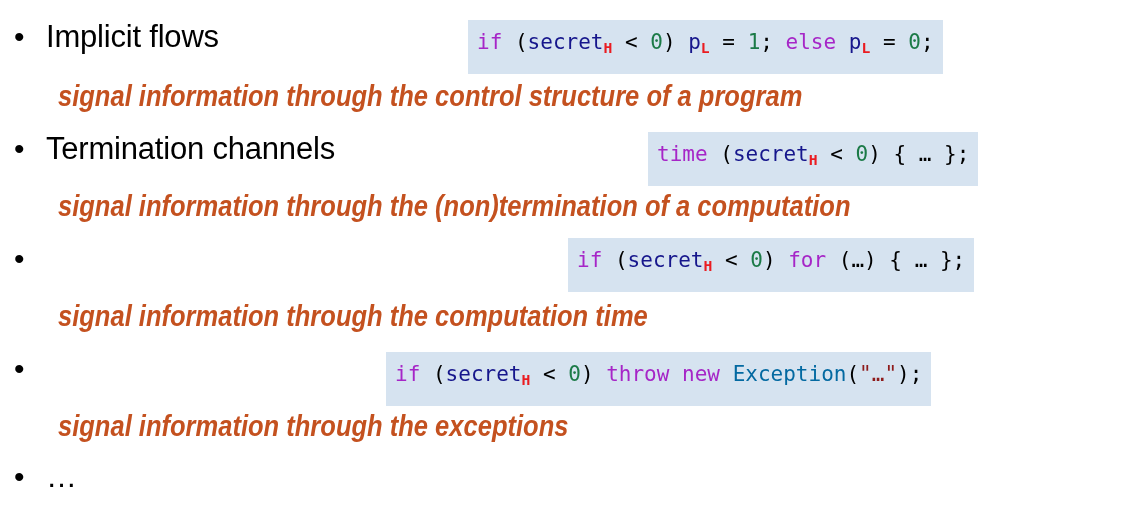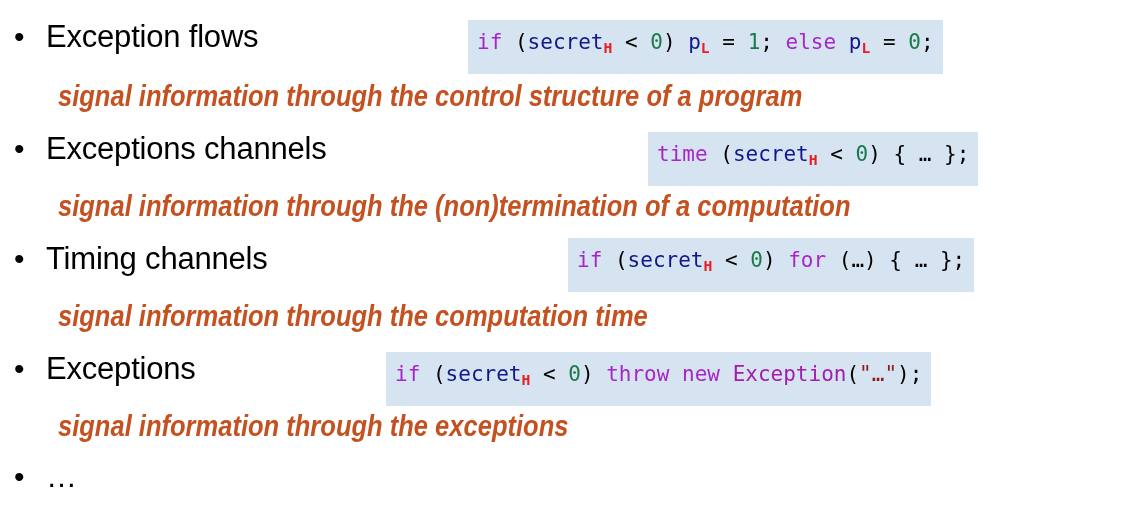--- a/index.html
+++ b/index.html
@@ -77,62 +77,60 @@
     line-height: 36px;
     height: 36px;
     white-space: nowrap;
     padding: 4px 9px 14px 9px;
     box-sizing: content-box;
     color: #000000;
   }
   .code .kw   { color: #a626c7; }
   .code .id   { color: #16168c; }
   .code .num  { color: #1b7a47; }
-  .code .cls  { color: #a21caf; }
+  .code .cls  { color: #0369a1; }
   .code .str  { color: #8e1b1b; }
   .code .pun  { color: #000000; }
   .code sub.sb {
     color: #ea1c21;
     font-size: 0.70em;
     font-weight: bold;
     vertical-align: baseline;
     position: relative;
     bottom: -0.30em;
     line-height: 0;
   }
 </style>
 </head>
 <body>
 
 <div id="slide">
 
   <div class="bullet-row" style="top:10px;">
     <span class="bullet-mark">•</span>
-    <span class="bullet-label">Exception flows</span>
+    <span class="bullet-label">Implicit flows</span>
   </div>
   <div class="code" style="left:468px; top:20px;"><span class="kw">if</span><span class="pun"> (</span><span class="id">secret<sub class="sb">H</sub></span><span class="pun"> &lt; </span><span class="num">0</span><span class="pun">) </span><span class="id">p<sub class="sb">L</sub></span><span class="pun"> = </span><span class="num">1</span><span class="pun">; </span><span class="kw">else</span><span class="pun"> </span><span class="id">p<sub class="sb">L</sub></span><span class="pun"> = </span><span class="num">0</span><span class="pun">;</span></div>
   <div class="desc" style="top:76px;">signal information through the control structure of a program</div>
 
   <div class="bullet-row" style="top:122px;">
     <span class="bullet-mark">•</span>
-    <span class="bullet-label">Exceptions channels</span>
+    <span class="bullet-label">Termination channels</span>
   </div>
   <div class="code" style="left:648px; top:132px;"><span class="kw">time</span><span class="pun"> (</span><span class="id">secret<sub class="sb">H</sub></span><span class="pun"> &lt; </span><span class="num">0</span><span class="pun">) { … };</span></div>
   <div class="desc" style="top:186px;">signal information through the (non)termination of a computation</div>
 
   <div class="bullet-row" style="top:232px;">
     <span class="bullet-mark">•</span>
-    <span class="bullet-label">Timing channels</span>
   </div>
   <div class="code" style="left:568px; top:238px;"><span class="kw">if</span><span class="pun"> (</span><span class="id">secret<sub class="sb">H</sub></span><span class="pun"> &lt; </span><span class="num">0</span><span class="pun">) </span><span class="kw">for</span><span class="pun"> (…) { … };</span></div>
   <div class="desc" style="top:296px;">signal information through the computation time</div>
 
   <div class="bullet-row" style="top:342px;">
     <span class="bullet-mark">•</span>
-    <span class="bullet-label">Exceptions</span>
   </div>
   <div class="code" style="left:386px; top:352px;"><span class="kw">if</span><span class="pun"> (</span><span class="id">secret<sub class="sb">H</sub></span><span class="pun"> &lt; </span><span class="num">0</span><span class="pun">) </span><span class="kw">throw</span><span class="pun"> </span><span class="kw">new</span><span class="pun"> </span><span class="cls">Exception</span><span class="pun">(</span><span class="str">"…"</span><span class="pun">);</span></div>
   <div class="desc" style="top:406px;">signal information through the exceptions</div>
 
   <div class="bullet-row" style="top:450px;">
     <span class="bullet-mark">•</span>
     <span class="bullet-label">…</span>
   </div>
 
 </div>

